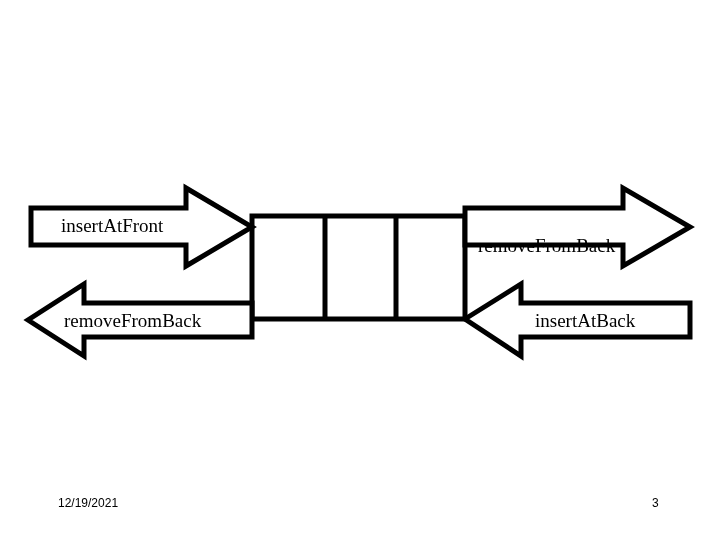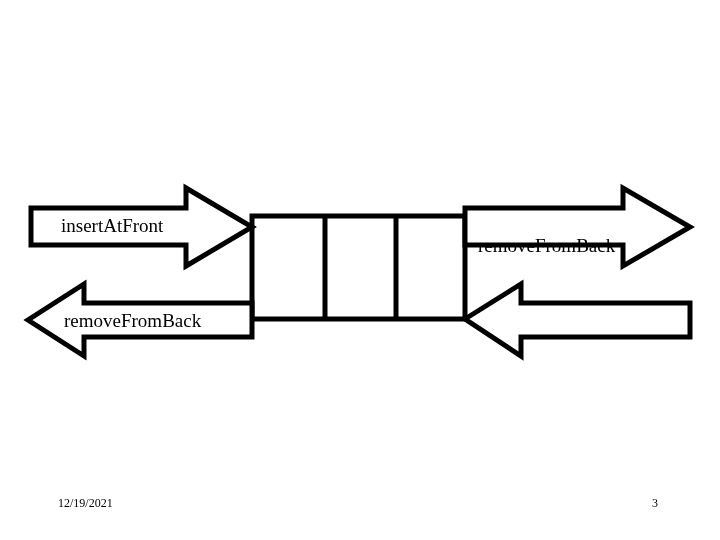--- a/index.html
+++ b/index.html
@@ -48,21 +48,21 @@
     left: 478px;
     top: 216px;
     margin-top: 20px;
   }
   #label-insert-at-back {
     left: 535px;
     top: 311px;
   }
   .footer-text {
     position: absolute;
-    font-family: Liberation Serif, serif;
+    font-family: Liberation Sans, sans-serif;
     font-size: 12px;
     line-height: 1;
     color: #000000;
     white-space: nowrap;
   }
   #footer-date {
     left: 58px;
     top: 497px;
   }
   #footer-page-number {
@@ -92,18 +92,19 @@
     <polygon points="465,319 521,284 521,303 690,303 690,337 521,337 521,356" fill="#ffffff" stroke="#000000" stroke-width="5" stroke-linejoin="miter"></polygon>
 
   </svg>
 
   <div class="arrow-label" id="label-insert-at-front">insertAtFront</div>
 
   <div class="arrow-label" id="label-remove-from-front">removeFromBack</div>
 
   <div class="arrow-label" id="label-remove-from-back">removeFromBack</div>
 
+  <div class="arrow-label" id="label-insert-at-back">insertAtBack</div>
 
   <div class="footer-text" id="footer-date">12/19/2021</div>
 
   <div class="footer-text" id="footer-page-number">3</div>
 
 </div>
 
 </body></html>

